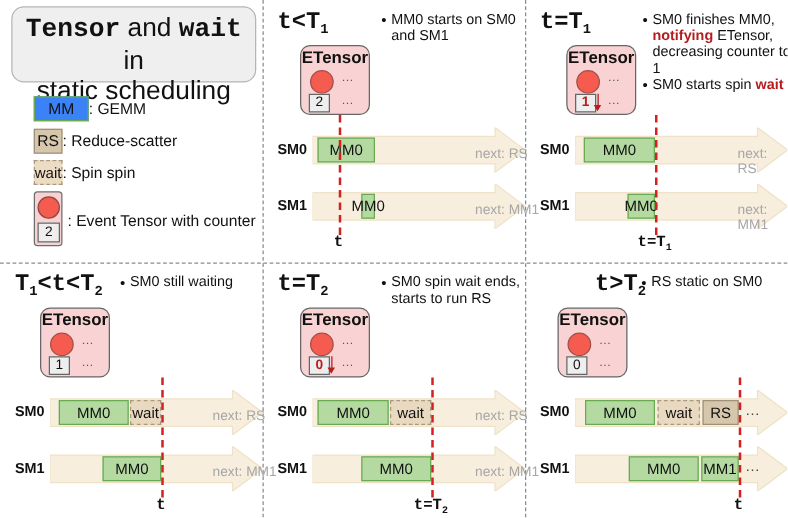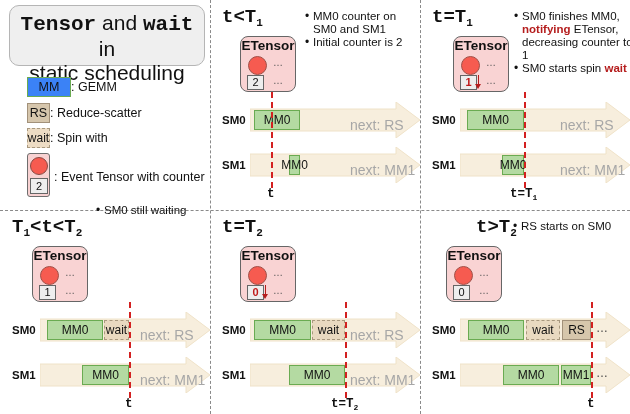--- a/index.html
+++ b/index.html
@@ -43,21 +43,21 @@
              background:#f65b50; border:1.2px solid #a05048; }
   .et .dots { position:absolute; left:32px; font-size:10px; color:#555; letter-spacing:1px; }
   .et .cnt { position:absolute; left:6px; top:38px; width:15px; height:13px; background:#eee;
              border:1.2px solid #666; font-size:11px; text-align:center; line-height:13px; }
   .et .cnt.hot { color:#c01b1b; font-weight:bold; }
   .et .arrow { position:absolute; left:24px; top:38px; width:1.4px; height:12px; background:#b51d1d; }
   .et .arrow::after { content:""; position:absolute; left:-3px; bottom:-2px; border-left:3.6px solid transparent;
                       border-right:3.6px solid transparent; border-top:5px solid #b51d1d; }
 
   .sm-label { position:absolute; font-size:11.5px; font-weight:bold; }
-  .next { position:absolute; font-size:14px; color:#a7a7a7; }
+  .next { position:absolute; font-size:11px; color:#a7a7a7;margin-left:30px; }
   .blk { position:absolute; height:20px; box-sizing:border-box; display:flex; align-items:center;
          justify-content:center; font-size:12px; }
   .blk.mm { background:#b4daa2; border:1.5px solid #6aab52; }
   .blk.rs { background:#d6c6ab; border:1.5px solid #a2917a; }
   .blk.wait { background:#e9d9c0; border:1.3px dashed #a9997f; }
   .ell { position:absolute; font-size:12px; color:#444; }
   .tline { position:absolute; width:0; border-left:2px dashed #d32020; }
   .tlabel { position:absolute; font-family:"Liberation Mono","DejaVu Sans Mono",monospace; font-weight:bold; font-size:12.5px; }
   .tlabel sub { font-size:8px; vertical-align:-3px; }
 </style>
@@ -76,34 +76,33 @@
 <div class="legend-row" style="top:77px;">
   <span class="lg-sw sw-mm">MM</span>
   <span>: GEMM</span>
 </div>
 <div class="legend-row" style="top:103px;">
   <span class="lg-sw sw-rs">RS</span>
   <span>: Reduce-scatter</span>
 </div>
 <div class="legend-row" style="top:128px;">
   <span class="lg-sw sw-wait">wait</span>
-  <span>: Spin with</span>
+  <span>: Spin spin</span>
 </div>
 <div class="lg-et">
   <div class="dot"></div>
   <div class="cnt">2</div>
 </div>
 <div class="abs" style="left:54px;top:170px;font-size:12.5px;">: Event Tensor with counter</div>
 
 <div id="panels">
     <div>
       <div class="panel-title" style="left:222px;top:6px;">t&lt;T<sub>1</sub></div>
       <div class="bullets" style="left:305px;top:10px;width:110px;">
-        <div class="b">MM0 counter on SM0 and SM1</div>
-        <div class="b">Initial counter is 2</div>
+        <div class="b">MM0 starts on SM0 and SM1</div>
       </div>
       <div class="et" style="left:240px;top:36px;">
         <div class="lbl">ETensor</div>
         <div class="dot"></div>
         <div class="dots" style="top:20px;">…</div>
         <div class="cnt">2</div>
         <div class="dots" style="top:38px;">…</div>
       </div>
       <div class="sm-label" style="left:222px;top:114px;">SM0</div>
       <svg width="170" height="36" style="position:absolute;left:250px;top:102px;">
@@ -144,21 +143,21 @@
       <svg width="170" height="36" style="position:absolute;left:460px;top:147px;">
         <polygon points="0,7 146,7 146,0 170,18 146,36 146,29 0,29" fill="#f7eedd" stroke="#efe2c8" stroke-width="1"></polygon>
       </svg>
       <div class="next" style="left:560px;top:162px;">next: MM1</div>
       <div class="blk mm" style="left:502px;top:155px;width:22px;">MM0</div>
       <div class="tline" style="left:524px;top:92px;height:96px;"></div>
       <div class="tlabel" style="left:510px;top:187px;">t=T<sub>1</sub></div>
     </div>
     <div>
       <div class="panel-title" style="left:12px;top:216px;">T<sub>1</sub>&lt;t&lt;T<sub>2</sub></div>
-      <div class="bullets" style="left:96px;top:204px;width:110px;">
+      <div class="bullets" style="left:96px;top:220px;width:110px;">
         <div class="b">SM0 still waiting</div>
       </div>
       <div class="et" style="left:32px;top:246px;">
         <div class="lbl">ETensor</div>
         <div class="dot"></div>
         <div class="dots" style="top:20px;">…</div>
         <div class="cnt">1</div>
         <div class="dots" style="top:38px;">…</div>
       </div>
       <div class="sm-label" style="left:12px;top:324px;">SM0</div>
@@ -173,20 +172,21 @@
         <polygon points="0,7 146,7 146,0 170,18 146,36 146,29 0,29" fill="#f7eedd" stroke="#efe2c8" stroke-width="1"></polygon>
       </svg>
       <div class="next" style="left:140px;top:372px;">next: MM1</div>
       <div class="blk mm" style="left:82px;top:365px;width:47px;">MM0</div>
       <div class="tline" style="left:129px;top:302px;height:96px;"></div>
       <div class="tlabel" style="left:125px;top:397px;">t</div>
     </div>
     <div>
       <div class="panel-title" style="left:222px;top:216px;">t=T<sub>2</sub></div>
       <div class="bullets" style="left:305px;top:220px;width:115px;">
+        <div class="b">SM0 spin wait ends, starts to run RS</div>
       </div>
       <div class="et" style="left:240px;top:246px;">
         <div class="lbl">ETensor</div>
         <div class="dot"></div>
         <div class="dots" style="top:20px;">…</div>
         <div class="cnt hot">0</div>
         <div class="dots" style="top:38px;">…</div>
         <div class="arrow"></div>
       </div>
       <div class="sm-label" style="left:222px;top:324px;">SM0</div>
@@ -201,21 +201,21 @@
         <polygon points="0,7 146,7 146,0 170,18 146,36 146,29 0,29" fill="#f7eedd" stroke="#efe2c8" stroke-width="1"></polygon>
       </svg>
       <div class="next" style="left:350px;top:372px;">next: MM1</div>
       <div class="blk mm" style="left:289px;top:365px;width:56px;">MM0</div>
       <div class="tline" style="left:345px;top:302px;height:96px;"></div>
       <div class="tlabel" style="left:331px;top:397px;">t=T<sub>2</sub></div>
     </div>
     <div>
       <div class="panel-title" style="left:432px;top:216px;margin-left:44px;">t&gt;T<sub>2</sub></div>
       <div class="bullets" style="left:513px;top:220px;width:115px;">
-        <div class="b">RS starts on SM0</div>
+        <div class="b">RS static on SM0</div>
       </div>
       <div class="et" style="left:446px;top:246px;">
         <div class="lbl">ETensor</div>
         <div class="dot"></div>
         <div class="dots" style="top:20px;">…</div>
         <div class="cnt">0</div>
         <div class="dots" style="top:38px;">…</div>
       </div>
       <div class="sm-label" style="left:432px;top:324px;">SM0</div>
       <svg width="170" height="36" style="position:absolute;left:460px;top:312px;">

